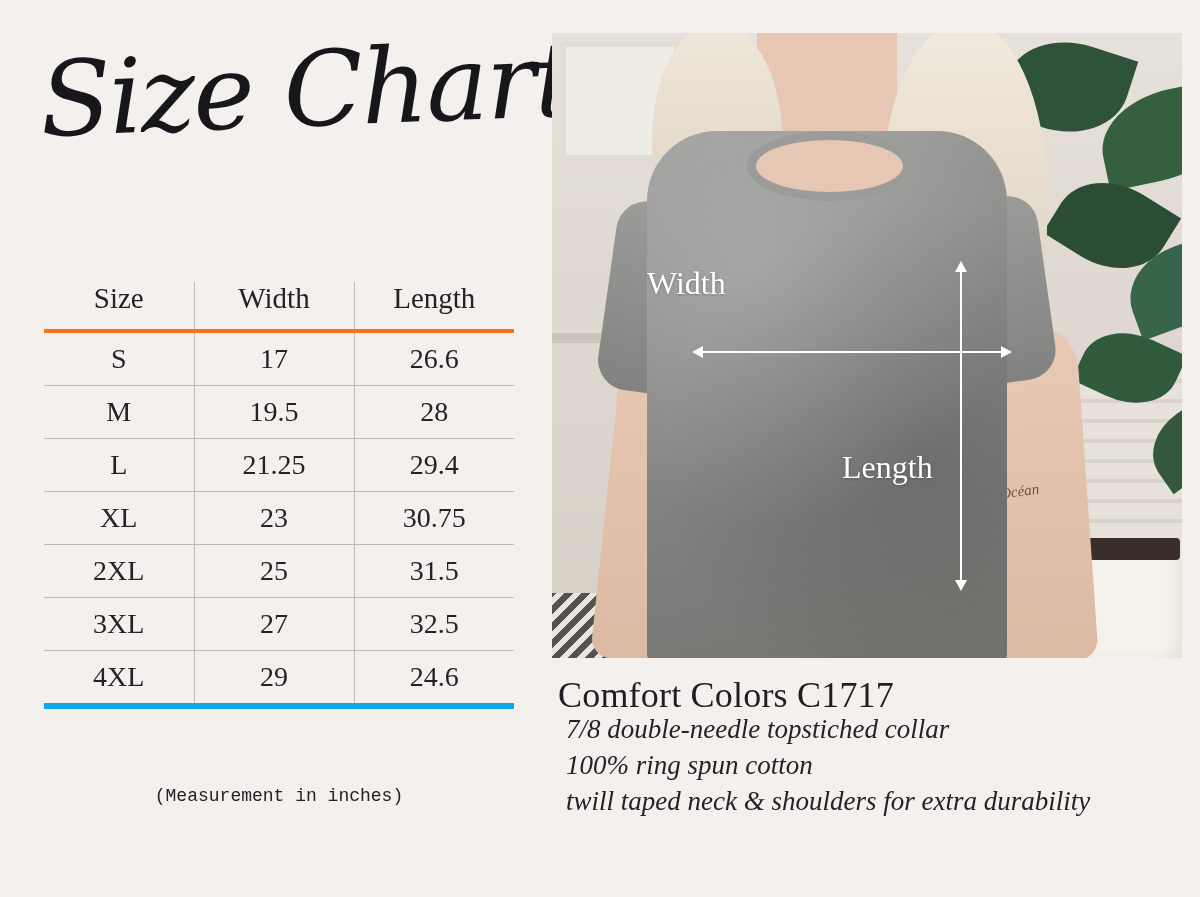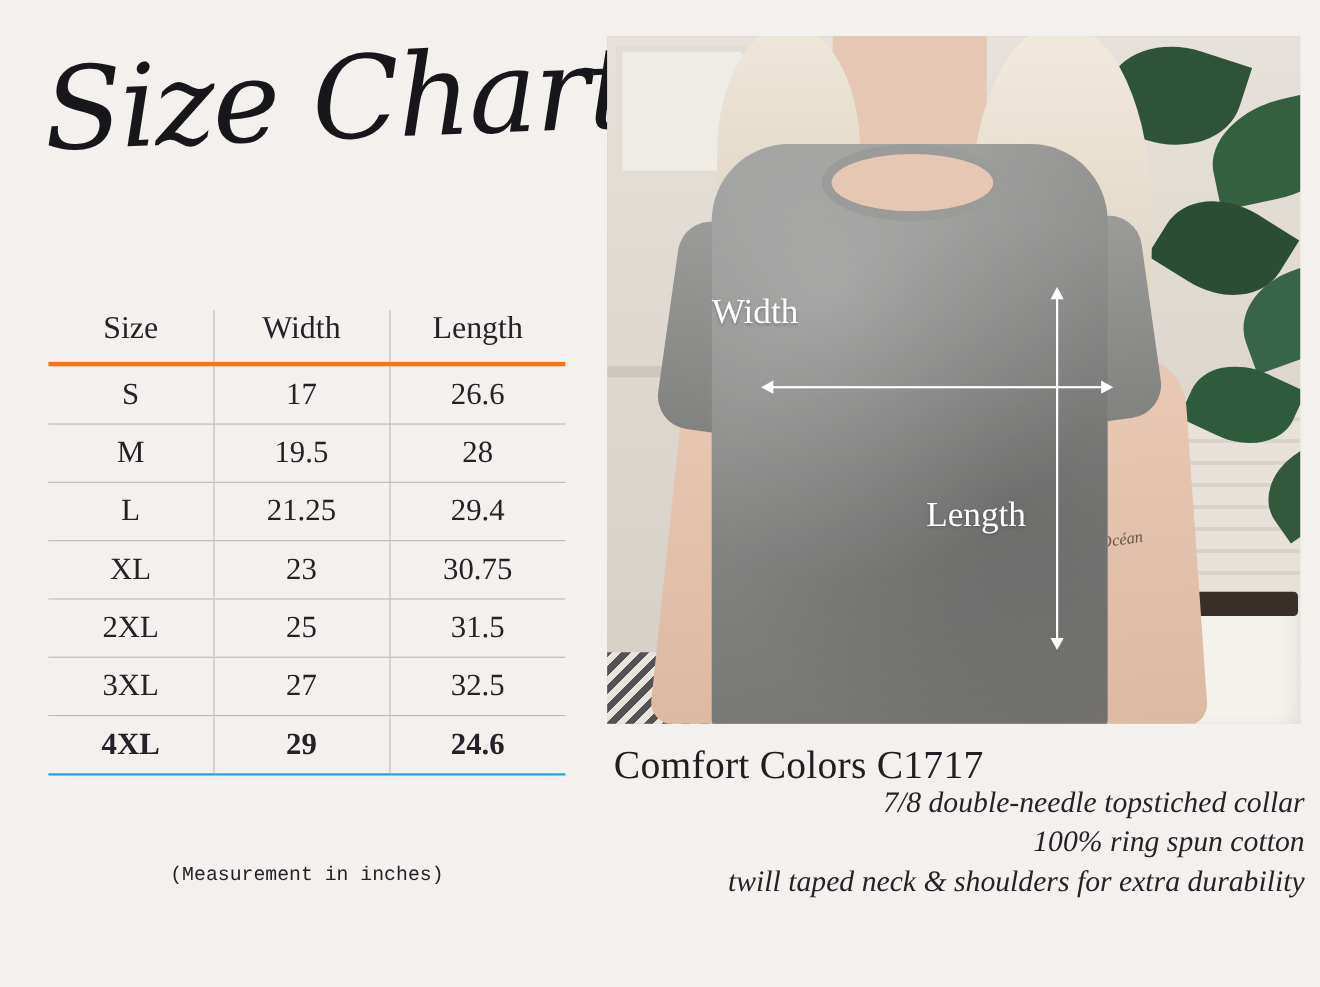--- a/index.html
+++ b/index.html
@@ -58,22 +58,21 @@
   table.size-table thead tr {
     border-bottom: 4px solid #f97316;
   }
   table.size-table td {
     font-size: 28px;
     text-align: center;
     padding: 10px 0 10px 0;
     border-bottom: 1px solid #bdb9b6;
   }
   table.size-table tbody tr:last-child td {
-    border-bottom: 2px solid #0ea5e9;
-    font-weight: bold;
+    border-bottom: 6px solid #0ea5e9;
   }
   table.size-table th:nth-child(1), table.size-table td:nth-child(1) { width: 150px; }
   table.size-table th:nth-child(2), table.size-table td:nth-child(2) { width: 160px; border-left: 1px solid #bdb9b6; border-right: 1px solid #bdb9b6;}
   table.size-table th:nth-child(3), table.size-table td:nth-child(3) { width: 160px; }
   table.size-table thead th:nth-child(2) { border-left: 1px solid #bdb9b6; border-right: 1px solid #bdb9b6; }
 
   .measure-note {
     position: absolute;
     left: 44px; top: 786px;
     width: 470px;
@@ -284,21 +283,21 @@
   }
   .prod-specs {
     position: absolute;
     left: 14px; top: 712px;
     width: 620px;
     font-size: 27px;
     font-style: italic;
     line-height: 1.33;
     color: #232228;
   }
-  .prod-specs div { white-space: nowrap; text-align: right; }
+  .prod-specs div { white-space: nowrap; }
 </style>
 </head>
 <body>
 
 <div class="page">
 
   <div class="left">
 
     <div class="title">Size Chart</div>
 

